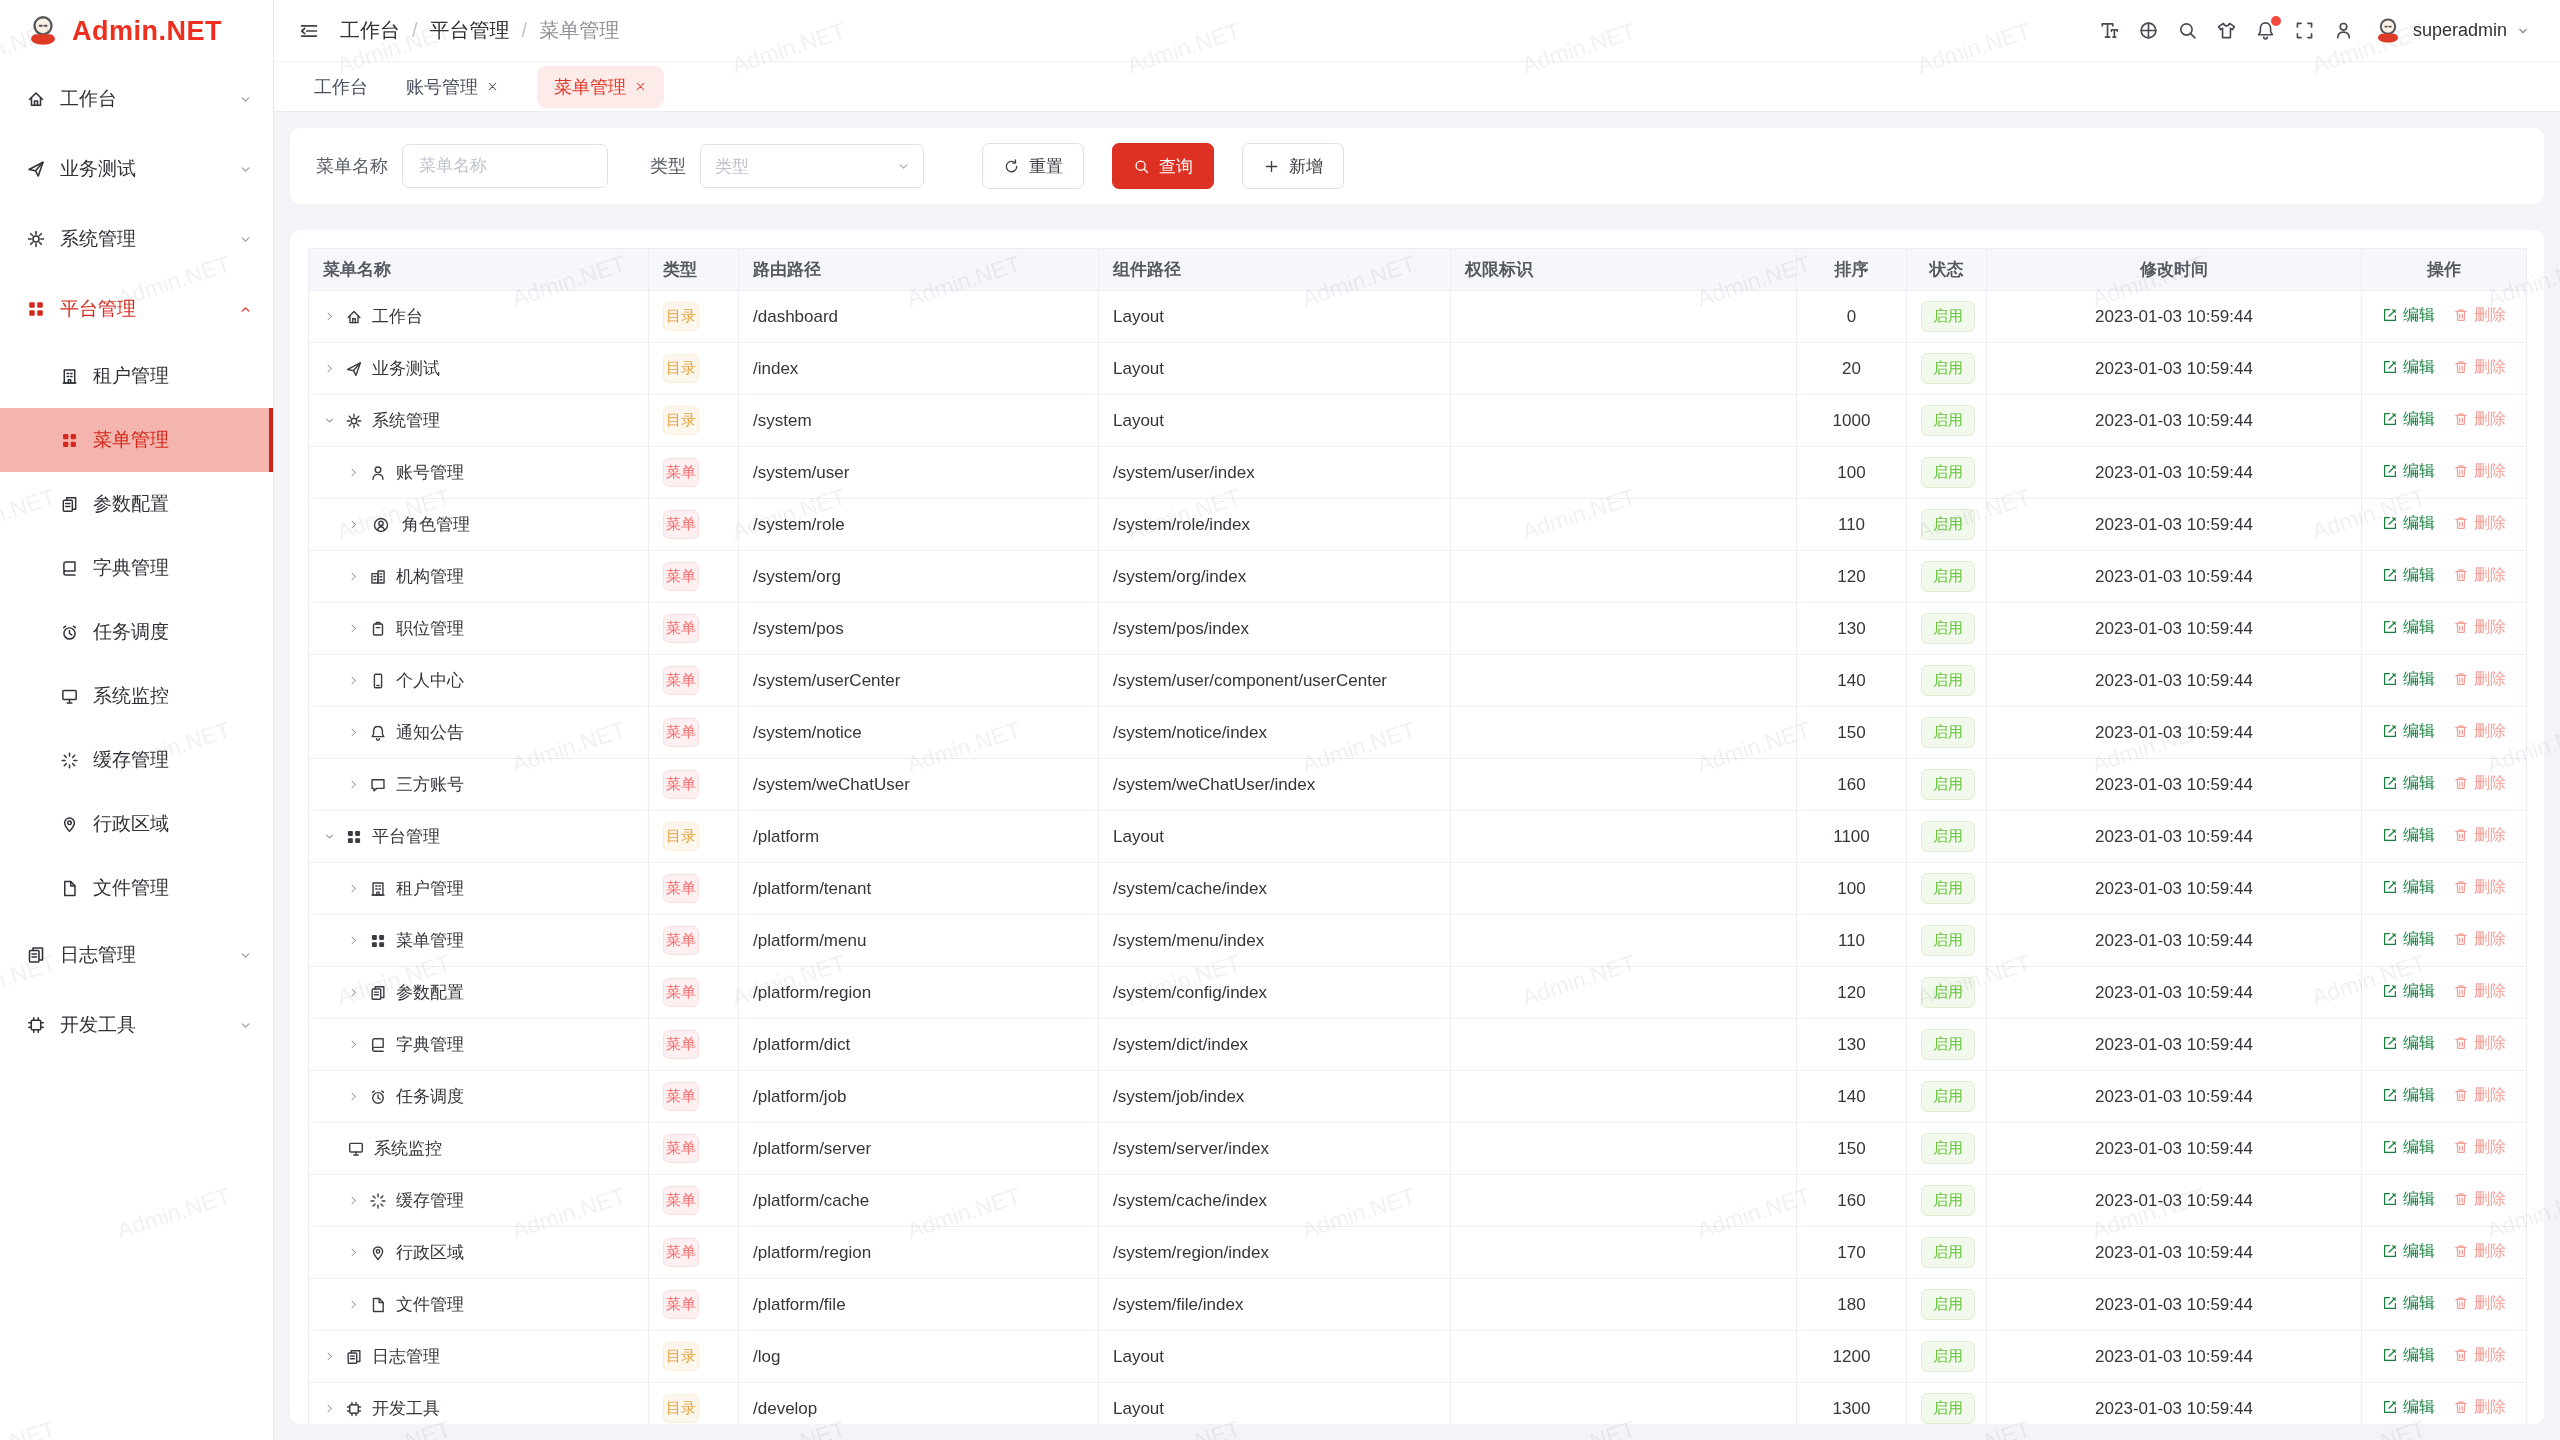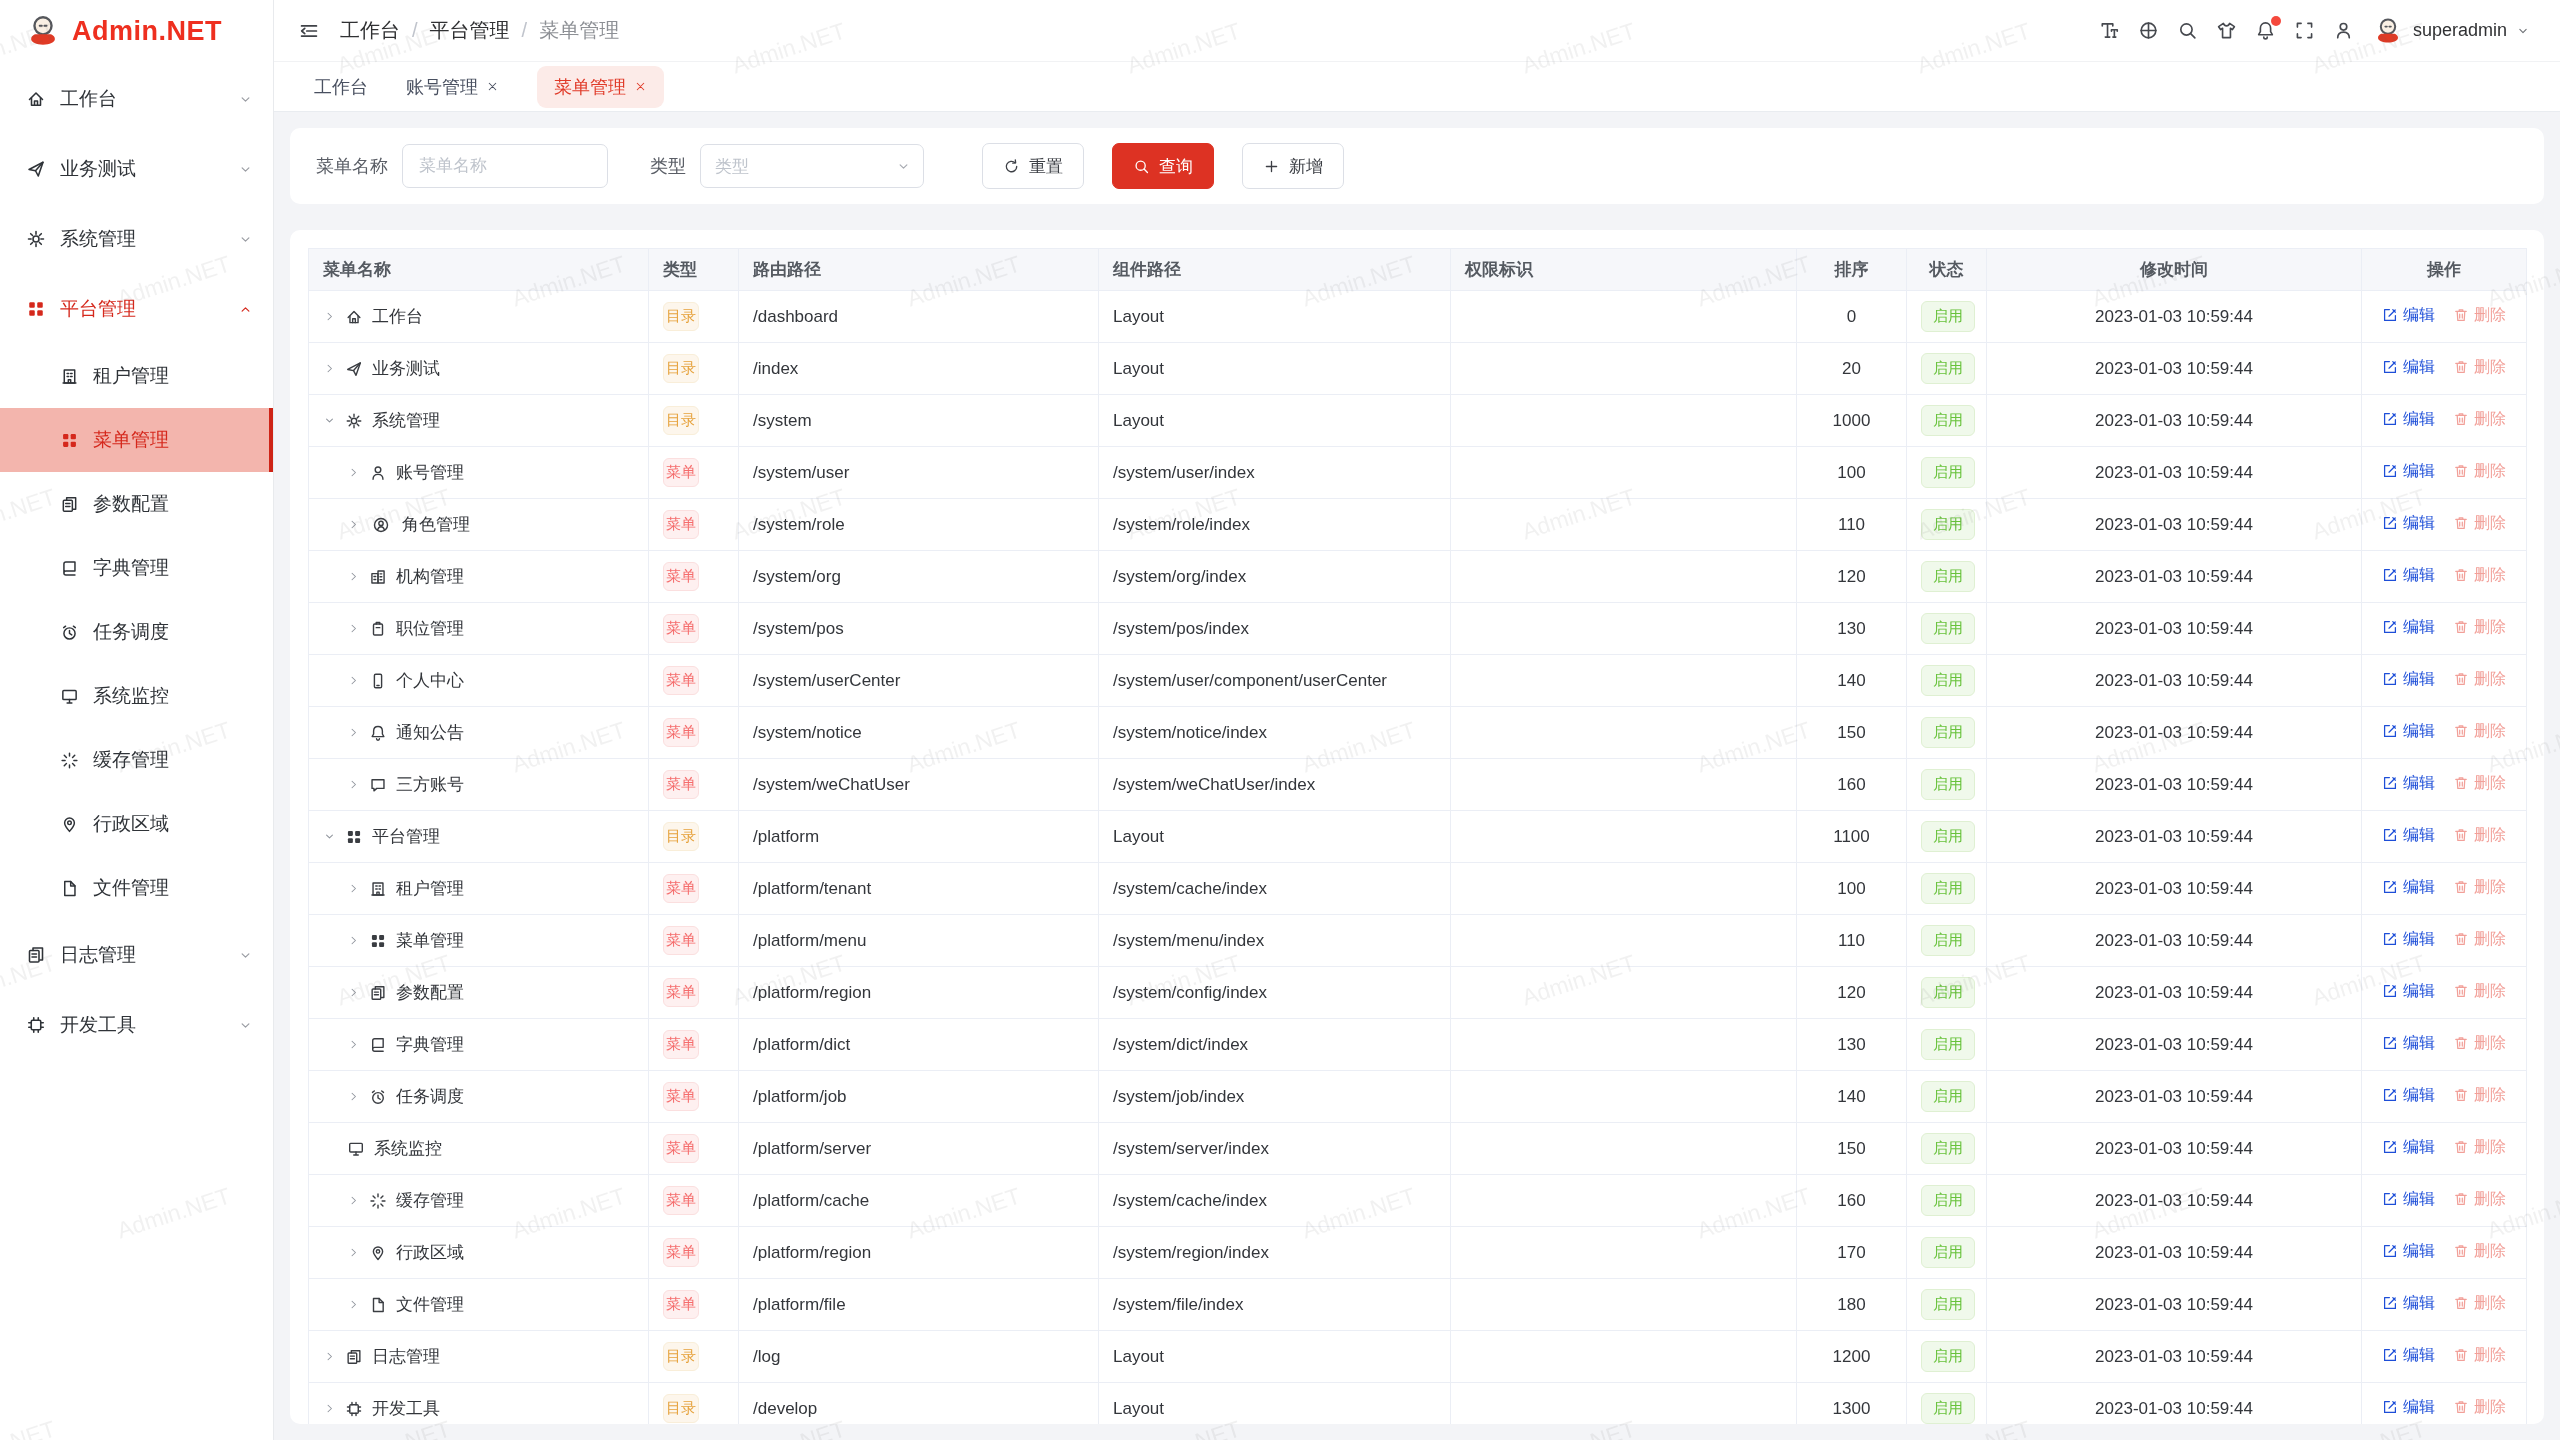--- a/index.html
+++ b/index.html
@@ -67,21 +67,21 @@
   th,td{border:1px solid var(--border); font-size:17px; overflow:hidden; white-space:nowrap;}
   th{background:var(--th-bg); color:#555a61; font-weight:600; height:42px; text-align:left; padding:0 14px;}
   td{height:52px; padding:0 14px; color:#33363b;}
   .c{text-align:center;}
   .name-wrap{display:flex; align-items:center; gap:9px;}
   .badge{display:inline-block; font-size:15px; padding:5px 2px; border-radius:6px; line-height:1.1;}
   .badge.dir{color:#e6a23c; background:#fdf6ec; border:1px solid #f9eed9;}
   .badge.menu{color:#f56c6c; background:#fef0f0; border:1px solid #fbdfdf;}
   .badge.on{color:#67c23a; background:#f0f9eb; border:1px solid #dff0d2; padding:6px 11px;}
   .action{display:inline-flex; align-items:center; gap:5px; font-size:16px; cursor:pointer;}
-  .action.edit{color:#1d4ed8; margin-right:18px;}
+  .action.edit{color:#15803d; margin-right:18px;}
   .action.del{color:#f2a099;}
 
   #watermarks{position:fixed; inset:0; pointer-events:none; z-index:60; overflow:hidden;}
   .wm{position:absolute; font-size:23px; color:rgba(90,90,90,.085); transform:rotate(-18deg); white-space:nowrap;}
 </style>
 </head>
 <body>
 
 <div class="app">
 

